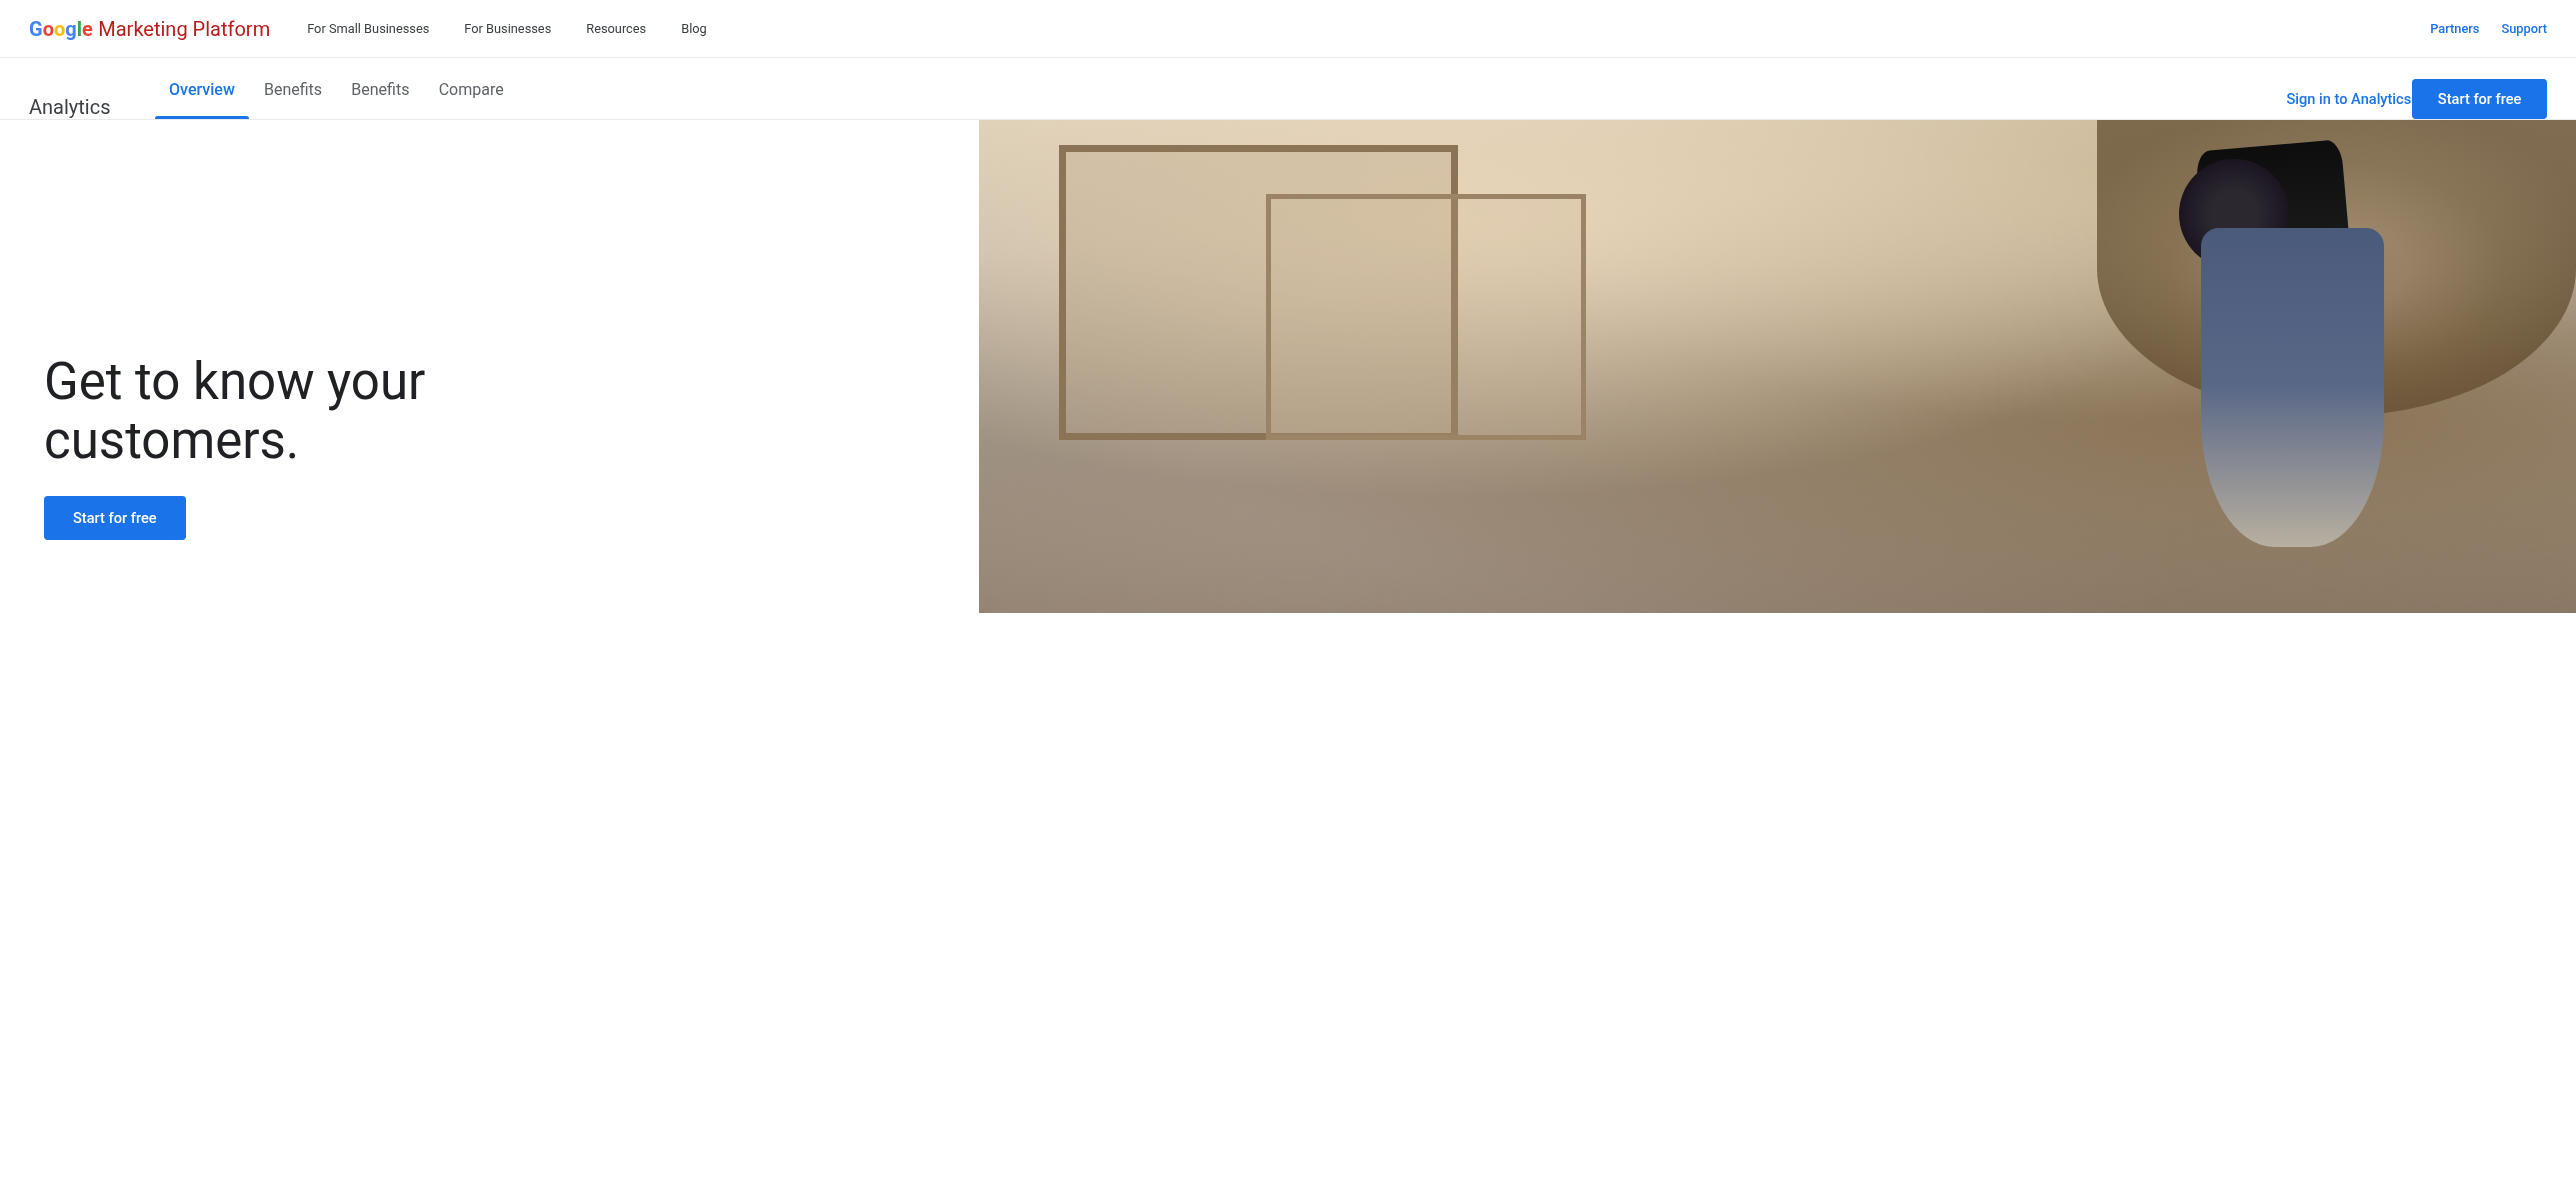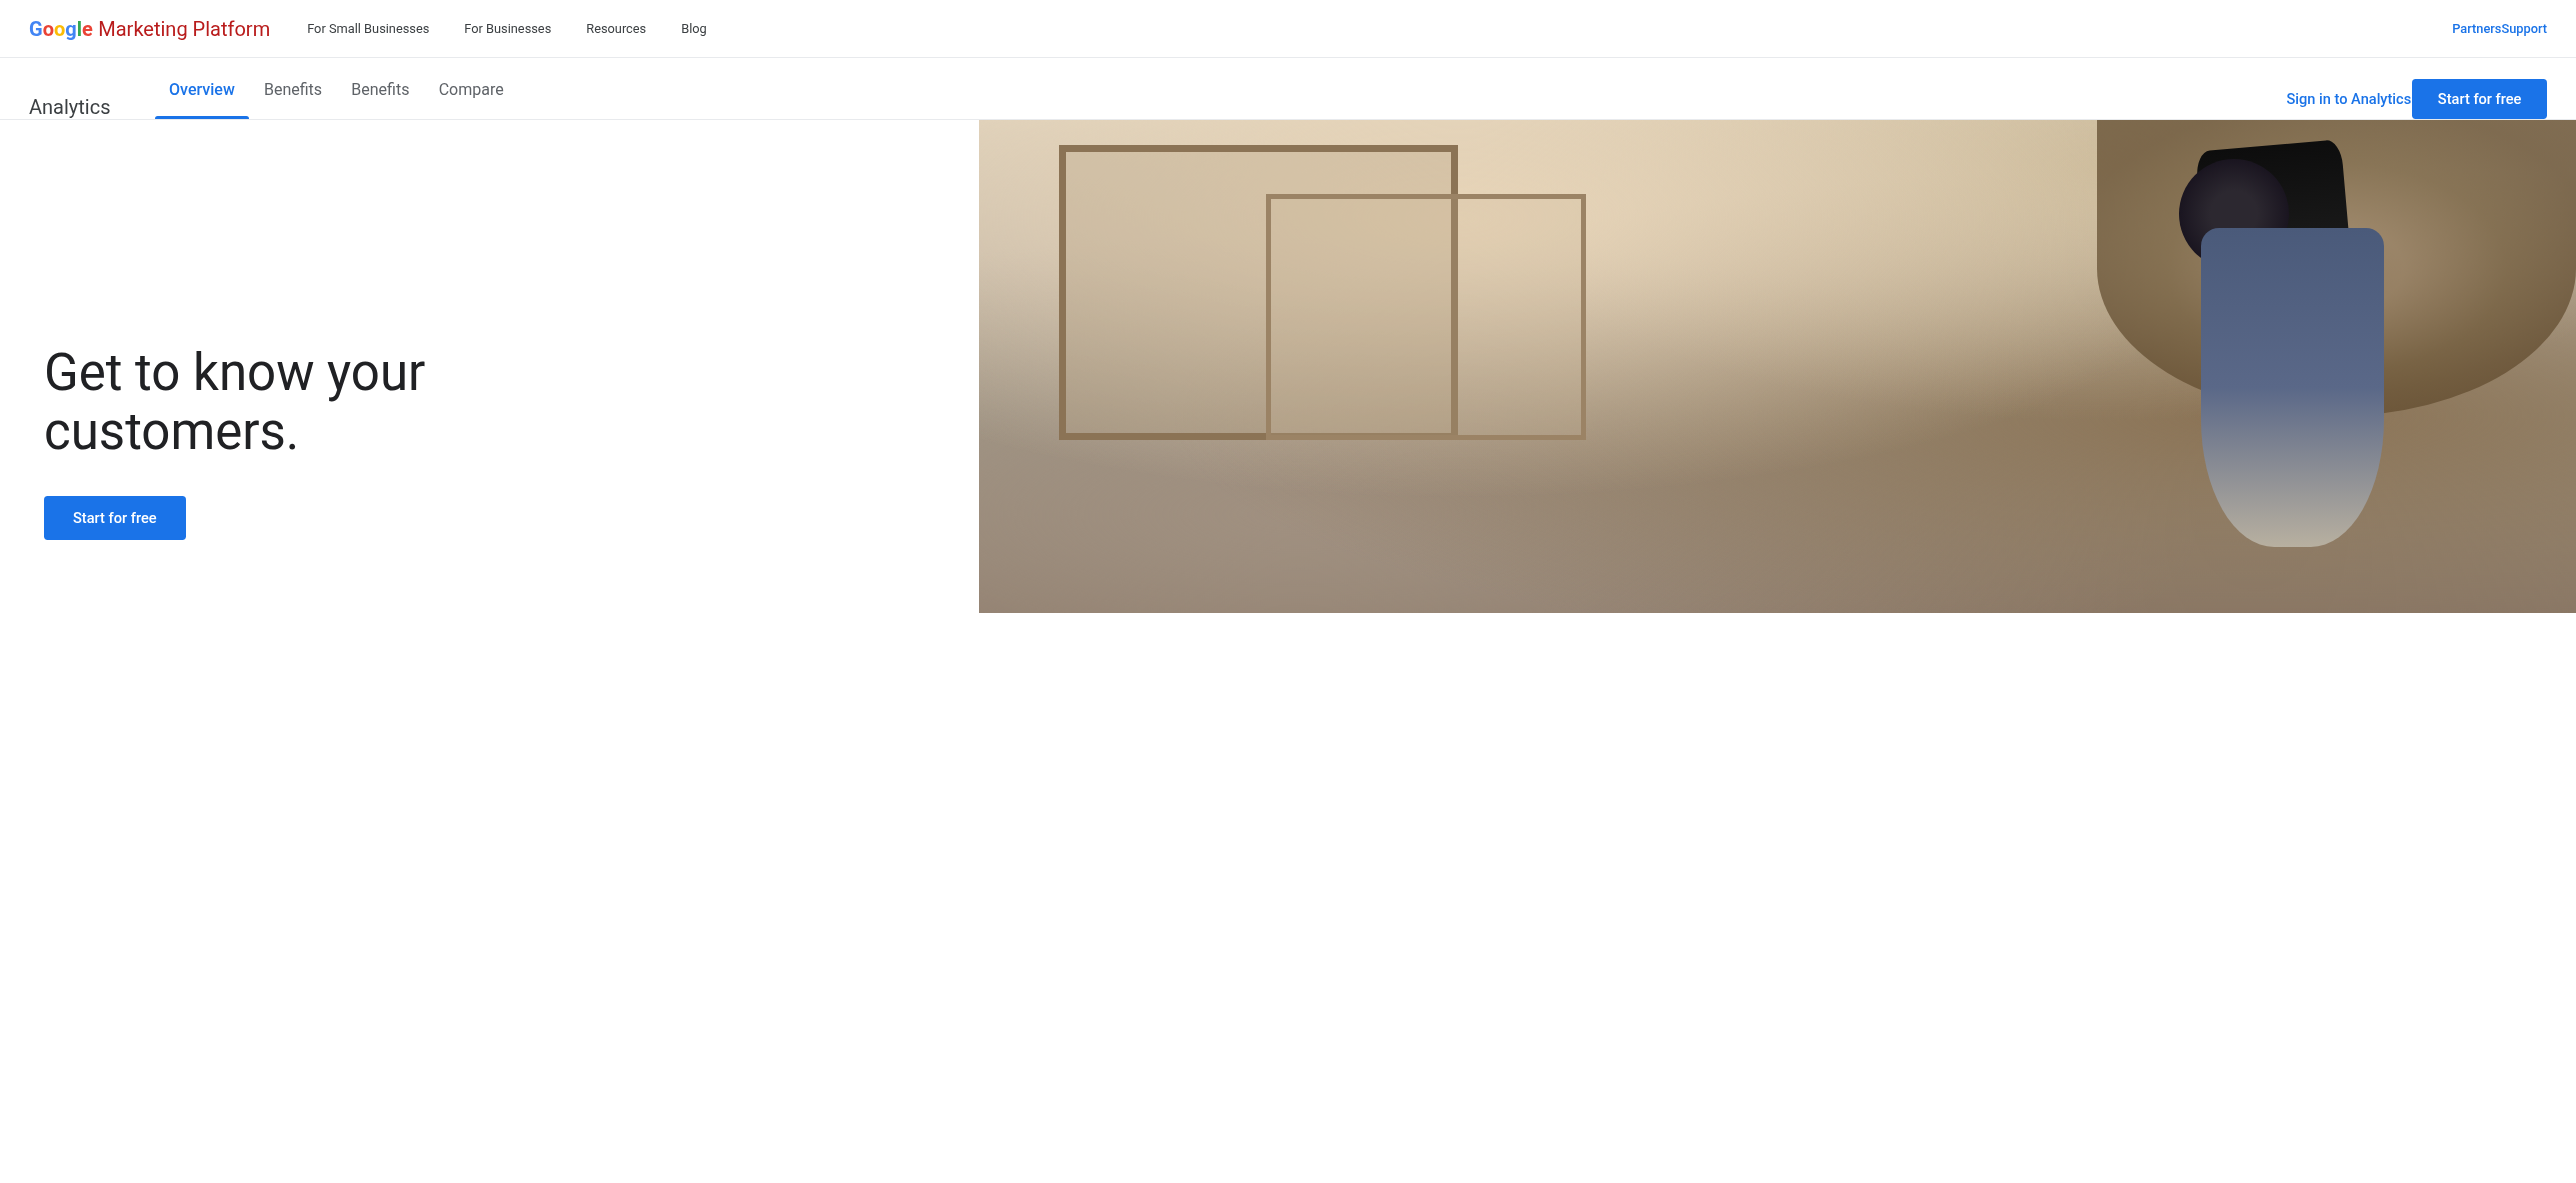--- a/index.html
+++ b/index.html
@@ -64,20 +64,21 @@
       color: #3c4043;
       font-size: 12.8px;
       text-decoration: none;
       font-weight: 400;
       cursor: pointer;
     }
 
     .top-nav-right {
       display: flex;
       align-items: center;
+      gap: 22px;
       margin-left: auto;
     }
 
     .top-nav-right-link {
       color: #1a73e8;
       font-size: 12.8px;
       text-decoration: none;
       font-weight: 500;
       cursor: pointer;
     }
@@ -183,21 +184,21 @@
       margin-left: 0;
       margin-top: auto;
       align-self: flex-end;
     }
 
     .hero-title {
       font-size: 51px;
       font-weight: 400;
       color: #202124;
       line-height: 1.15;
-      margin-bottom: 35px;
+      margin-bottom: 26px;
     }
 
     .hero-description {
       font-size: 14.6px;
       color: #5f6368;
       line-height: 1.6;
       margin-bottom: 33px;
       max-width: 475px;
     }
 

